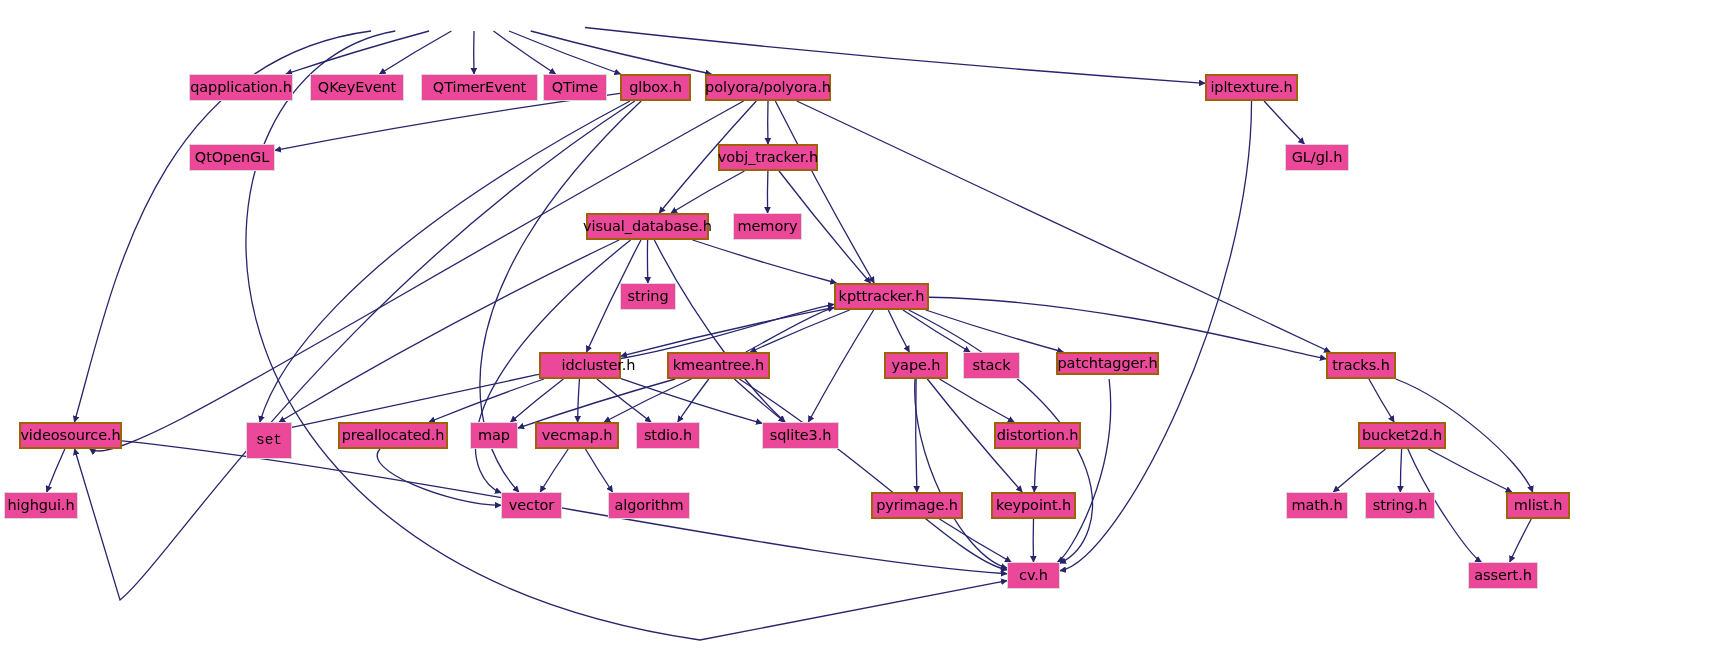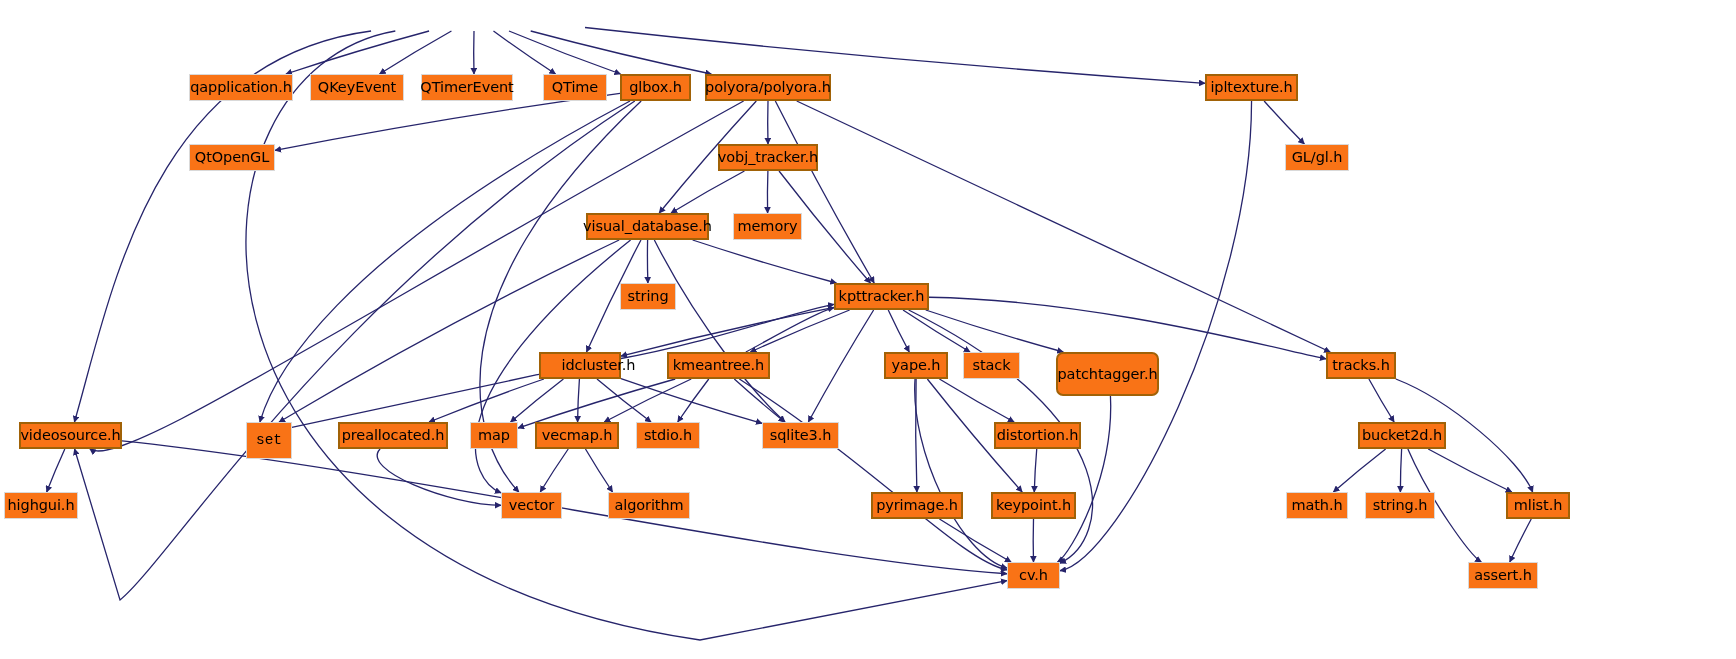--- a/index.html
+++ b/index.html
@@ -33,21 +33,21 @@
   .gnode {
     position: absolute;
     box-sizing: border-box;
     display: flex;
     align-items: center;
     justify-content: center;
     white-space: nowrap;
     font-size: 14.5px;
     line-height: 1;
     color: #000000;
-    background: #f97316;
+    background: #ec4899;
     border: 1px solid #d9d9d9;
     height: 27px;
     letter-spacing: -0.1px;
   }
   .gnode.local {
     border: 2px solid #a16207;
   }
   .gnode.root {
     border: 2px solid #404040;
     background: #bfbfbf;
@@ -139,21 +139,21 @@
         <path d="M 122 440.89226100151745 C 400 470 800 560 1007 573.7408993576017" fill="none" stroke="#26246b" stroke-width="1.3" marker-end="url(#arrow)"></path>
       </g>
   </svg>
   <div id="node-layer">
       <div class="gnode system" style="left: 189px; top: 74px; width: 104px; height: 27px;">
         <span class="lbl">qapplication.h</span>
       </div>
       <div class="gnode system" style="left: 310px; top: 74px; width: 94px; height: 27px;">
         <span class="lbl">QKeyEvent</span>
       </div>
-      <div class="gnode system" style="left: 421px; top: 74px; width: 92px; height: 27px;">
+      <div class="gnode system" style="left: 421px; top: 74px; width: 117px; height: 27px;">
         <span class="lbl">QTimerEvent</span>
       </div>
       <div class="gnode system" style="left: 543px; top: 74px; width: 64px; height: 27px;">
         <span class="lbl">QTime</span>
       </div>
       <div class="gnode local" style="left: 620px; top: 74px; width: 71px; height: 27px;">
         <span class="lbl">glbox.h</span>
       </div>
       <div class="gnode local" style="left: 705px; top: 74px; width: 126px; height: 27px;">
         <span class="lbl">polyora/polyora.h</span>
@@ -187,21 +187,21 @@
       </div>
       <div class="gnode local" style="left: 667px; top: 352px; width: 103px; height: 27px;">
         <span class="lbl">kmeantree.h</span>
       </div>
       <div class="gnode local" style="left: 884px; top: 352px; width: 64px; height: 27px;">
         <span class="lbl">yape.h</span>
       </div>
       <div class="gnode system" style="left: 963px; top: 352px; width: 57px; height: 27px;">
         <span class="lbl">stack</span>
       </div>
-      <div class="gnode local" style="left: 1056px; top: 352px; width: 103px; height: 44px; border-radius: 7px;">
+      <div class="gnode local" style="left: 1056px; top: 352px; width: 103px; height: 23px;">
         <span class="lbl">patchtagger.h</span>
       </div>
       <div class="gnode local" style="left: 1326px; top: 352px; width: 70px; height: 27px;">
         <span class="lbl">tracks.h</span>
       </div>
       <div class="gnode local" style="left: 19px; top: 422px; width: 103px; height: 27px;">
         <span class="lbl">videosource.h</span>
       </div>
       <div class="gnode system" style="left: 246px; top: 422px; width: 46px; height: 37px; font-family: Liberation Mono, monospace;">
         <span class="lbl">set</span>

